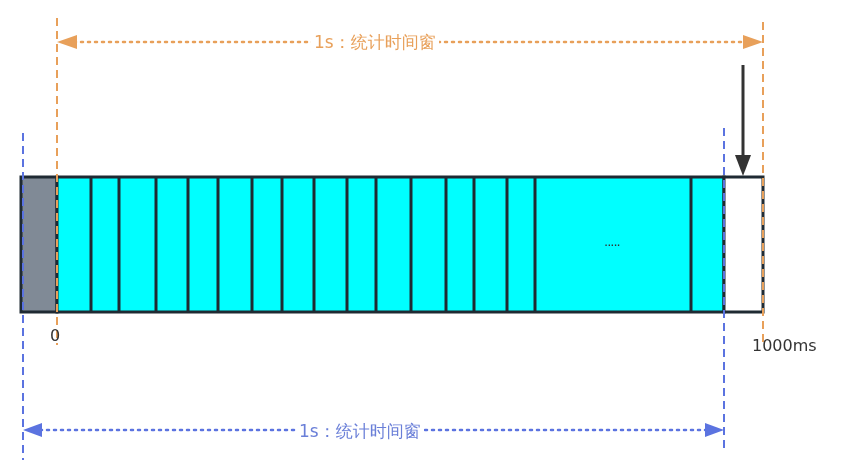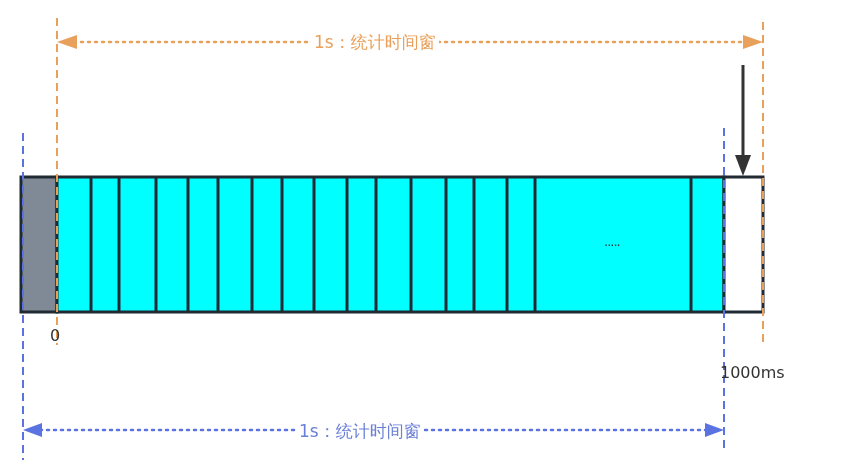--- a/index.html
+++ b/index.html
@@ -4,21 +4,21 @@
 <style>
   html, body { margin: 0; padding: 0; background: #ffffff; }
   body { width: 851px; height: 476px; position: relative; overflow: hidden;
          font-family: "DejaVu Sans", "Liberation Sans", sans-serif; }
   #diagram { position: absolute; left: 0; top: 0; }
   .lbl { position: absolute; white-space: nowrap; background: #fff; }
   .lbl-actual { top: 31px; left: 311px; color: #e8a05a; font-size: 17px; padding: 0 3px; }
   .lbl-stat { top: 420px; left: 296px; color: #6a7fd8; font-size: 17px; padding: 0 3px; text-align: right; }
   .tick { position: absolute; color: #333; font-size: 16px; }
   .tick-zero { left: 50px; top: 326px; }
-  .tick-end { left: 720px; top: 336px; margin-top: 27px; }
+  .tick-end { left: 752px; top: 336px; }
   .dots { position: absolute; left: 604px; top: 238px; color: #333; font-size: 13px; letter-spacing: -1px; }
 </style>
 </head>
 <body>
 
 <svg id="diagram" width="851" height="476" viewBox="0 0 851 476">
 
   <rect x="21" y="177" width="36" height="135" fill="#808a96" stroke="#1f2a33" stroke-width="3"></rect>
 
   <rect x="57" y="177" width="667" height="135" fill="#00ffff" stroke="#1f2a33" stroke-width="3"></rect>

